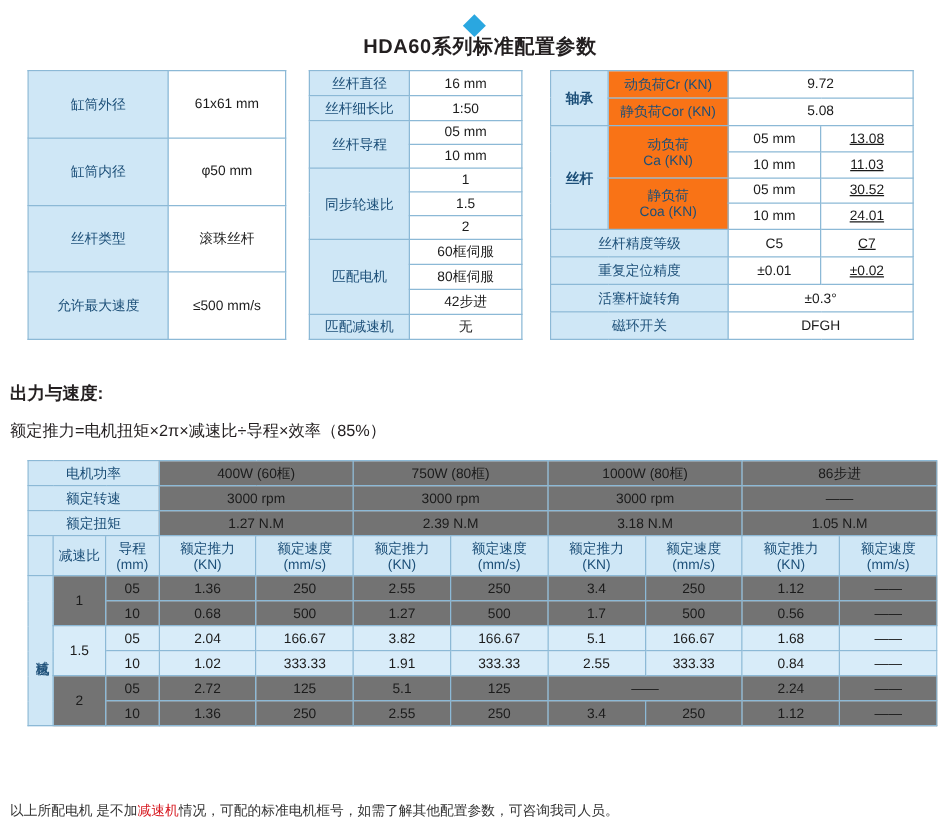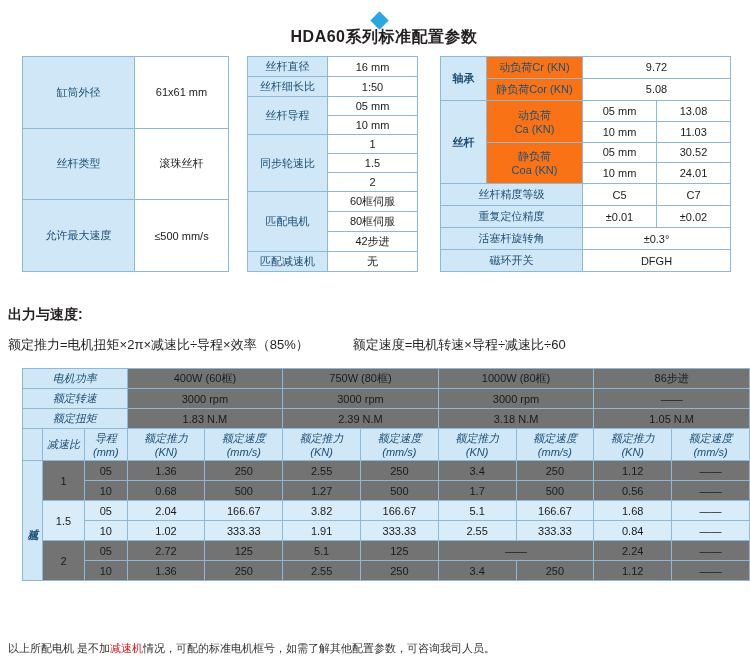--- a/index.html
+++ b/index.html
@@ -59,39 +59,39 @@
 
   .tbl-a td.hdr { width: 112px; }
   .tbl-a td.val { width: 94px; }
 
   .tbl-b td.hdr { width: 80px; }
   .tbl-b td.val { width: 90px; }
 
   .tbl-c td.hdr1 { width: 46px; background:#cfe7f6; color:#1c4f78;font-weight:bold;}
   .tbl-c td.hdr2 { width: 96px; background:#f97316; color:#1c4f78;}
   .tbl-c td.v1 { width: 74px; }
-  .tbl-c td.v2 { width: 74px; }
+  .tbl-c td.v2 { width: 74px; text-decoration: underline; }
 
   
   .sec2-title {
     font-size: 14px; font-weight: bold;
     padding: 34px 0 0 8px;
   }
   .formula-row {
     display: flex;
     padding: 12px 0 0 8px;
     font-size: 13px;
   }
   .formula-row .f2 { margin-left: 44px; }
   .formula-row .f1 { }
 
   
   .big-wrap { padding: 14px 0 0 22px; }
   .big td { height: 20px; font-size: 11px; }
-  .big td.hdr { background: #cfe7f6; color: #1c4f78; font-style: italic; }
+  .big td.hdr { background: #cfe7f6; color: #1c4f78; }
   .big td.band { background: #d8ecf9; }
   .big td.white { background: #737373; }
   .vert {
     writing-mode: vertical-rl;
     text-orientation: upright;
     letter-spacing: 1px;
     font-size: 11px;
     line-height: 1;
   }
   .big .w-ratio { width: 38px; }
@@ -120,20 +120,24 @@
 
   <div class="top-block">
 
     <table class="tbl-a">
       <tbody>
         <tr>
           <td class="hdr">缸筒外径</td>
           <td class="val">61x61 mm</td>
         </tr>
         <tr>
+          <td class="hdr">缸筒内径</td>
+          <td class="val">φ50 mm</td>
+        </tr>
+        <tr>
           <td class="hdr">丝杆类型</td>
           <td class="val">滚珠丝杆</td>
         </tr>
         <tr>
           <td class="hdr">允许最大速度</td>
           <td class="val">≤500 mm/s</td>
         </tr>
       </tbody>
     </table>
 
@@ -231,21 +235,20 @@
           <td class="hdr" colspan="2">磁环开关</td>
           <td class="val" colspan="2">DFGH</td>
         </tr>
       </tbody>
     </table>
   </div>
 
   <div class="sec2-title">出力与速度:</div>
   <div class="formula-row">
     <span class="f1">额定推力=电机扭矩×2π×减速比÷导程×效率（85%）</span>
-    <span class="f2">额定速度=电机转速×导程÷减速比÷60</span>
   </div>
 
   <div class="big-wrap">
     <table class="big">
       <tbody>
 
         <tr>
           <td class="hdr" colspan="3">电机功率</td>
           <td class="white" colspan="2">400W (60框)</td>
           <td class="white" colspan="2">750W (80框)</td>
@@ -256,21 +259,21 @@
         <tr>
           <td class="hdr" colspan="3">额定转速</td>
           <td class="white" colspan="2">3000 rpm</td>
           <td class="white" colspan="2">3000 rpm</td>
           <td class="white" colspan="2">3000 rpm</td>
           <td class="white" colspan="2">——</td>
         </tr>
 
         <tr>
           <td class="hdr" colspan="3">额定扭矩</td>
-          <td class="white" colspan="2">1.83 N.M</td>
+          <td class="white" colspan="2">1.27 N.M</td>
           <td class="white" colspan="2">2.39 N.M</td>
           <td class="white" colspan="2">3.18 N.M</td>
           <td class="white" colspan="2">1.05 N.M</td>
         </tr>
 
         <tr>
           <td class="hdr w-side"></td>
           <td class="hdr w-ratio">减速比</td>
           <td class="hdr w-lead">导程<br>(mm)</td>
           <td class="hdr w-cell">额定推力<br>(KN)</td>

